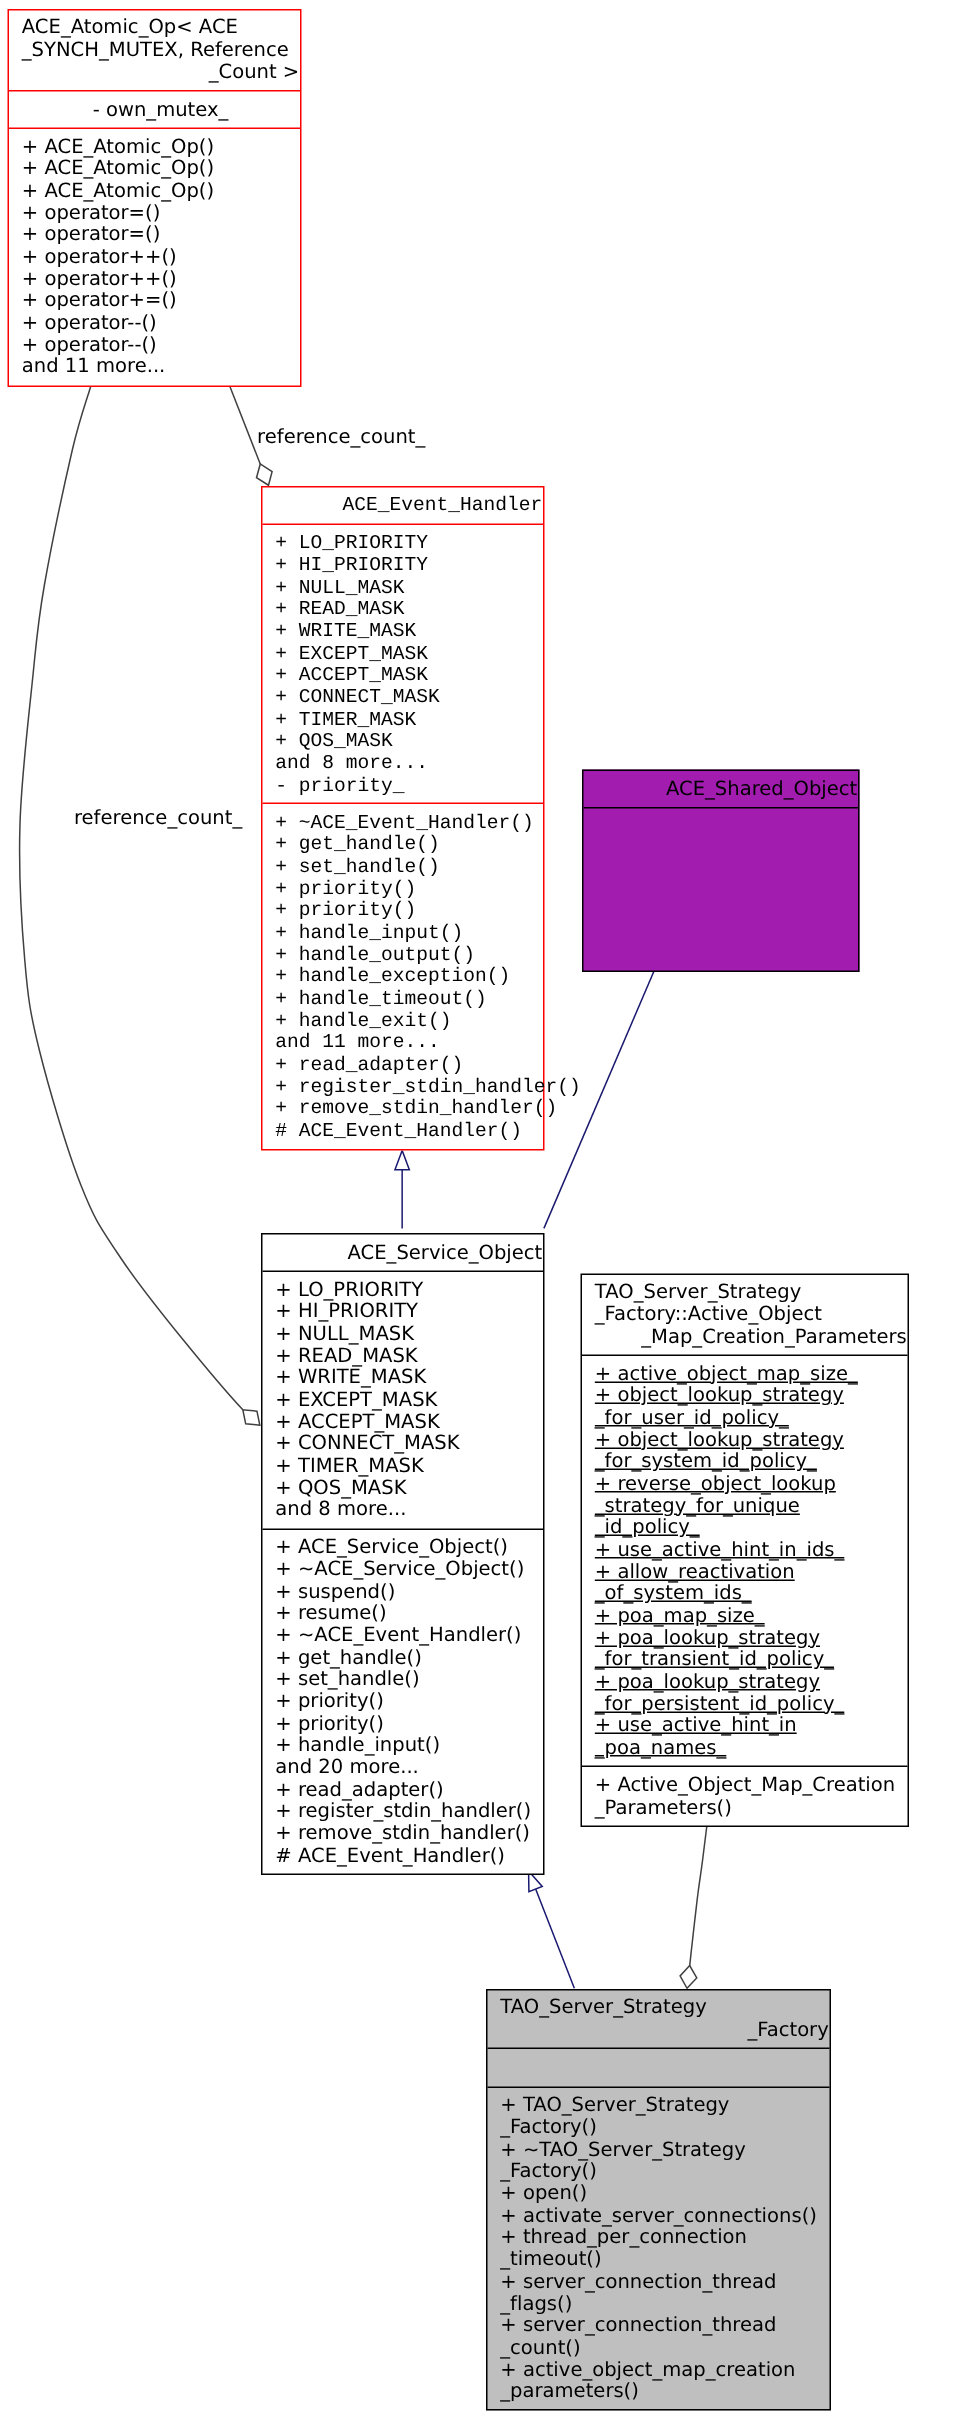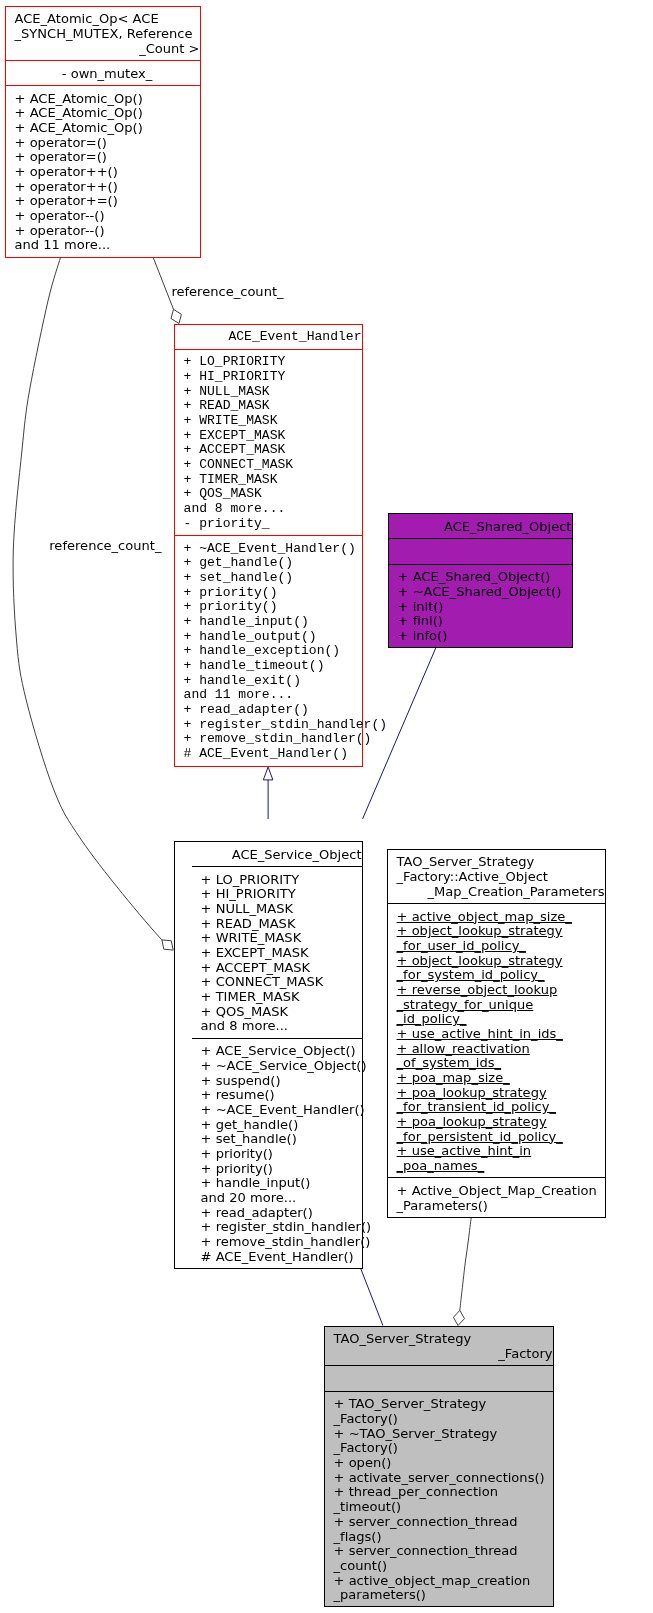--- a/index.html
+++ b/index.html
@@ -103,29 +103,22 @@
         <div class="row">+ register_stdin_handler()</div>
         <div class="row">+ remove_stdin_handler()</div>
         <div class="row"># ACE_Event_Handler()</div>
       </div>
     </div>
     <div class="node" style="left: 387.5px; top: 465px; width: 185px; height: 135px; border: 1px solid rgb(0, 0, 0); background: #a21caf; margin-top: 48px;">
       <div class="sect title">
         <div class="row last">ACE_Shared_Object</div>
       </div>
       <div class="sect attributes empty" style="border-top: 1px solid rgb(0, 0, 0);"></div>
-      <div class="sect methods" style="border-top: 1px solid rgb(0, 0, 0);">
-        <div class="row">+ ACE_Shared_Object()</div>
-        <div class="row">+ ~ACE_Shared_Object()</div>
-        <div class="row">+ init()</div>
-        <div class="row">+ fini()</div>
-        <div class="row">+ info()</div>
-      </div>
-    </div>
-    <div class="node" style="left: 173.5px; top: 841px; width: 189px; height: 428px; border: 1px solid rgb(0, 0, 0); background: rgb(255, 255, 255); padding-left: 17px;">
+    </div>
+    <div class="node" style="left: 173.5px; top: 822px; width: 189px; height: 428px; border: 1px solid rgb(0, 0, 0); background: rgb(255, 255, 255);">
       <div class="sect title">
         <div class="row last">ACE_Service_Object</div>
       </div>
       <div class="sect attributes" style="border-top: 1px solid rgb(0, 0, 0);">
         <div class="row">+ LO_PRIORITY</div>
         <div class="row">+ HI_PRIORITY</div>
         <div class="row">+ NULL_MASK</div>
         <div class="row">+ READ_MASK</div>
         <div class="row">+ WRITE_MASK</div>
         <div class="row">+ EXCEPT_MASK</div>

